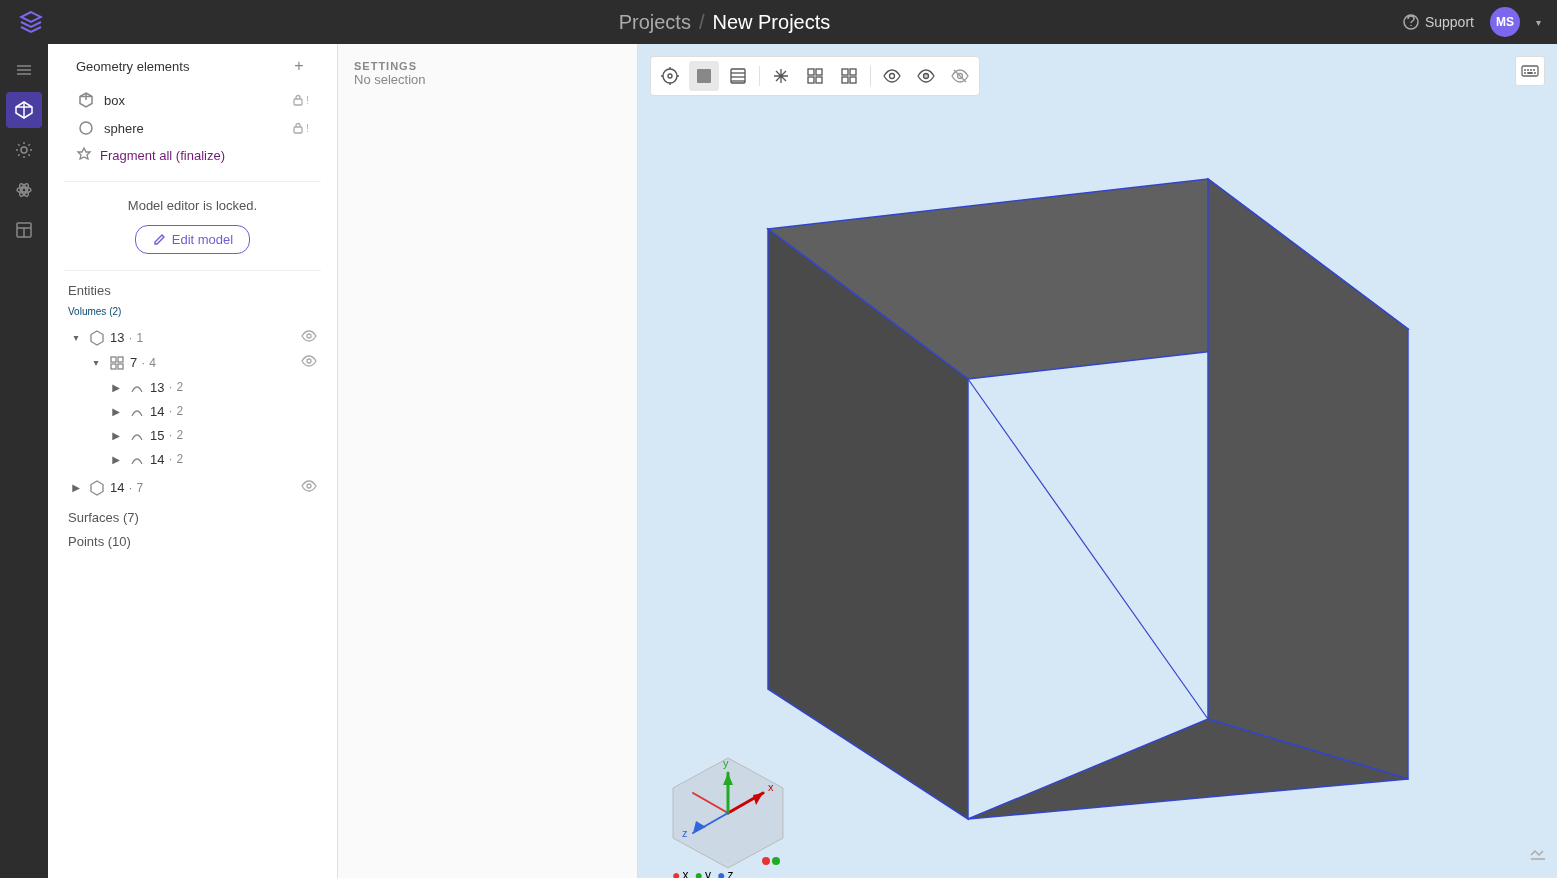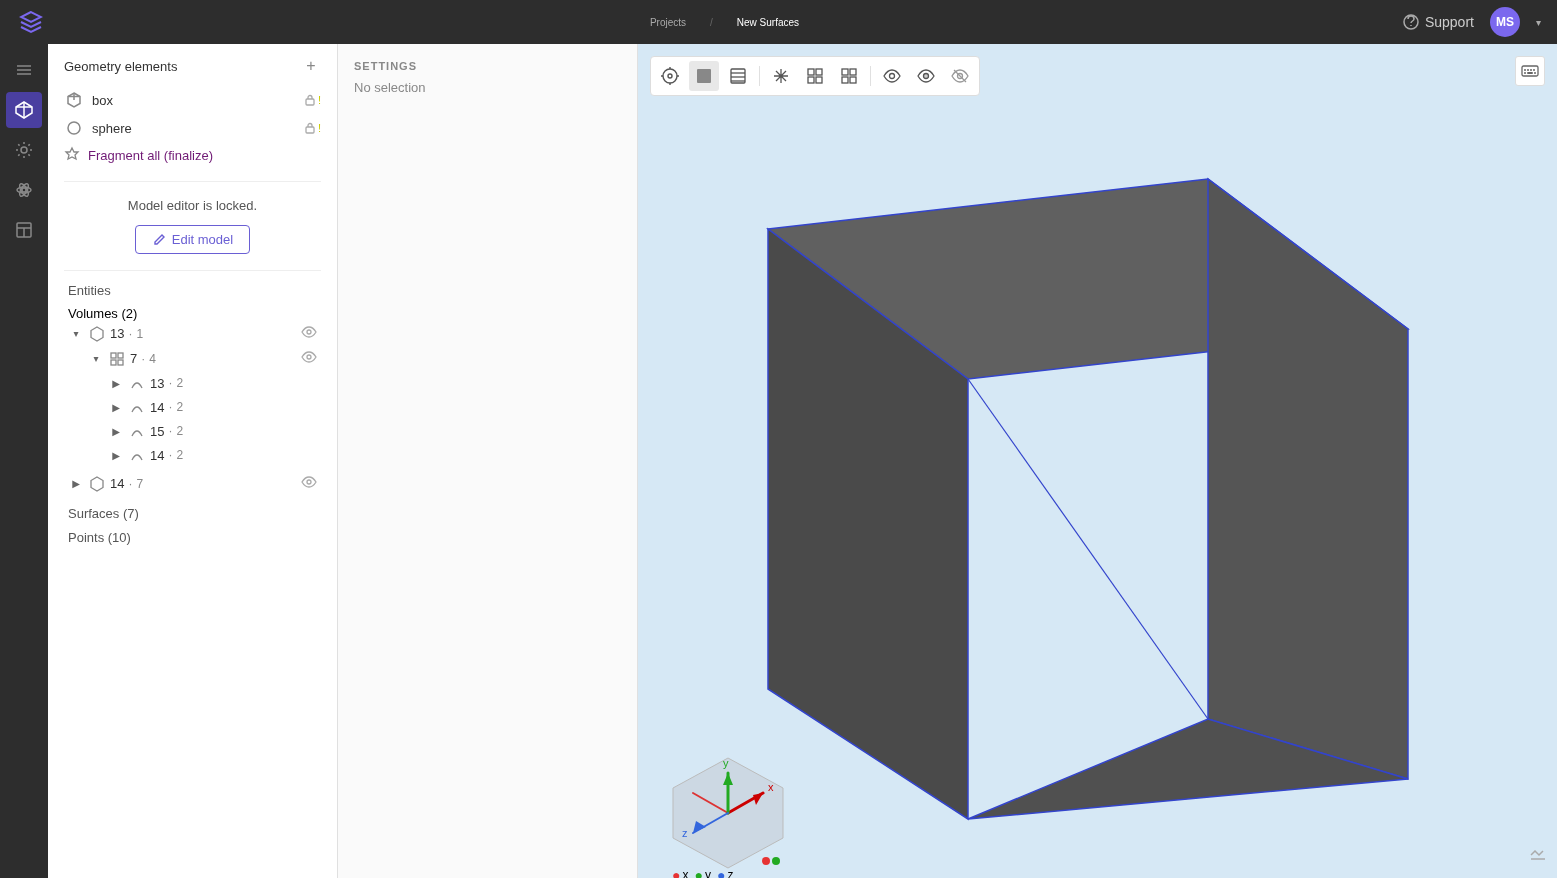--- a/index.html
+++ b/index.html
@@ -2,80 +2,80 @@
 <html><head>
   <meta charset="utf-8">
   <style>
     * { box-sizing: border-box; margin: 0; padding: 0; }
     body { font-family: -apple-system, BlinkMacSystemFont, 'Segoe UI', sans-serif; background: #f0f0f0; width: 1557px; height: 878px; overflow: hidden; display: flex; flex-direction: column; }
 
     
     .header { height: 44px; background: #2d2d2d; display: flex; align-items: center; justify-content: space-between; padding: 0 16px; flex-shrink: 0; }
     .header-logo { width: 30px; height: 30px; display: flex; align-items: center; justify-content: center; }
     .header-logo svg { width: 24px; height: 24px; }
-    .header-breadcrumb { display: flex; align-items: center; gap: 24px; color: #aaa; font-size: 10px; }
+    .header-breadcrumb { display: flex; align-items: center; gap: 8px; color: #aaa; font-size: 20px; }
     .header-breadcrumb .sep { color: #666; }
     .header-breadcrumb .current { color: #fff; }
     .header-right { display: flex; align-items: center; gap: 16px; }
     .support-btn { display: flex; align-items: center; gap: 6px; color: #ccc; font-size: 14px; cursor: pointer; background: none; border: none; }
     .user-avatar { width: 30px; height: 30px; background: #7b68ee; border-radius: 50%; display: flex; align-items: center; justify-content: center; color: #fff; font-size: 12px; font-weight: 600; cursor: pointer; }
     .chevron-down { color: #aaa; font-size: 10px; }
 
     
     .main { display: flex; flex: 1; overflow: hidden; }
 
     
     .icon-bar { width: 48px; background: #2d2d2d; display: flex; flex-direction: column; align-items: center; padding-top: 8px; gap: 4px; flex-shrink: 0; }
     .icon-bar-item { width: 36px; height: 36px; display: flex; align-items: center; justify-content: center; border-radius: 4px; cursor: pointer; color: #888; font-size: 18px; }
     .icon-bar-item.active { background: #4a3fa0; color: #fff; }
 
     
     .left-panel { width: 290px; background: #fff; border-right: 1px solid #e0e0e0; display: flex; flex-direction: column; overflow-y: auto; flex-shrink: 0; }
-    .panel-section { padding: 12px 16px; }
+    .panel-section { padding: 12px 28px; }
     .panel-header { display: flex; align-items: center; justify-content: space-between; margin-bottom: 10px; }
     .panel-title { font-size: 13px; font-weight: 500; color: #333; }
     .add-btn { width: 20px; height: 20px; display: flex; align-items: center; justify-content: center; color: #888; cursor: pointer; font-size: 16px; }
     .geo-item { display: flex; align-items: center; justify-content: space-between; padding: 4px 0; }
     .geo-item-left { display: flex; align-items: center; gap: 8px; }
     .geo-icon { width: 20px; height: 20px; display: flex; align-items: center; justify-content: center; color: #888; font-size: 14px; }
     .geo-label { font-size: 13px; color: #333; }
     .geo-lock { display: flex; align-items: center; gap: 2px; color: #888; font-size: 11px; }
     .fragment-item { display: flex; align-items: center; gap: 8px; padding: 4px 0; cursor: pointer; }
     .fragment-icon { color: #888; font-size: 14px; }
     .fragment-label { font-size: 13px; color: #701a75; }
 
     .divider { height: 1px; background: #eee; margin: 0 16px; }
 
     .locked-section { padding: 16px; display: flex; flex-direction: column; align-items: center; gap: 12px; }
     .locked-text { font-size: 13px; color: #555; }
-    .edit-model-btn { display: flex; align-items: center; gap: 6px; padding: 6px 16px; border: 1px solid #6a5fd4; border-radius: 4px; color: #6a5fd4; font-size: 13px; background: none; cursor: pointer; }
+    .edit-model-btn { display: flex; align-items: center; gap: 6px; padding: 6px 16px; border: 1px solid #6a5fd4; border-radius: 13px; color: #6a5fd4; font-size: 13px; background: none; cursor: pointer; }
 
     .entities-section { padding: 12px 20px; }
     .entities-title { font-size: 13px; color: #555; margin-bottom: 8px; }
-    .volumes-title { font-size: 13px; color: #000000; }
+    .volumes-title { font-size: 10px; color: #0c4a6e; margin-bottom: 8px; }
     
     .tree-item { display: flex; align-items: center; justify-content: space-between; padding: 3px 0; }
     .tree-item-left { display: flex; align-items: center; gap: 4px; }
     .tree-chevron { width: 16px; height: 16px; display: flex; align-items: center; justify-content: center; cursor: pointer; color: #666; font-size: 10px; }
     .tree-chevron.down { transform: rotate(0deg); }
     .tree-chevron.right { }
     .tree-icon { width: 18px; height: 18px; display: flex; align-items: center; justify-content: center; color: #666; font-size: 13px; }
     .tree-label { font-size: 13px; color: #333; }
     .tree-dot { color: #888; font-size: 12px; }
     .tree-sub { color: #888; font-size: 12px; }
     .eye-icon { color: #aaa; font-size: 14px; cursor: pointer; }
     
     .indent-1 { padding-left: 20px; }
     .indent-2 { padding-left: 40px; }
 
     .sub-section-title { font-size: 13px; color: #555; padding: 6px 16px 3px; }
 
     
     .settings-panel { width: 300px; background: #fafafa; border-right: 1px solid #e0e0e0; padding: 16px; flex-shrink: 0; }
-    .settings-title { font-size: 11px; font-weight: 600; color: #888; letter-spacing: 1px; text-transform: uppercase; margin-bottom: 8px; }
+    .settings-title { font-size: 11px; font-weight: 600; color: #888; letter-spacing: 1px; text-transform: uppercase; margin-bottom: 0; }
     .no-selection { font-size: 13px; color: #888; }
 
     
     .viewport { flex: 1; background: #d6e8f5; position: relative; overflow: hidden; }
     
     
     .viewport-toolbar { position: absolute; top: 12px; left: 12px; display: flex; align-items: center; gap: 4px; background: #fff; border: 1px solid #ddd; border-radius: 4px; padding: 4px; }
     .toolbar-btn { width: 30px; height: 30px; display: flex; align-items: center; justify-content: center; border-radius: 3px; cursor: pointer; color: #555; font-size: 16px; background: none; border: none; }
     .toolbar-btn.active { background: #e8e8e8; }
     .toolbar-sep { width: 1px; height: 20px; background: #e0e0e0; margin: 0 2px; }
@@ -95,21 +95,21 @@
   <div class="header-logo">
     <svg viewBox="0 0 24 24" fill="none" stroke="#7b68ee" stroke-width="2">
       <path d="M12 2L2 7l10 5 10-5-10-5z"></path>
       <path d="M2 17l10 5 10-5"></path>
       <path d="M2 12l10 5 10-5"></path>
     </svg>
   </div>
   <div class="header-breadcrumb">
     <span>Projects</span>
     <span class="sep">/</span>
-    <span class="current">New Surfaces</span>
+    <span class="current">New Projects</span>
   </div>
   <div class="header-right">
     <button class="support-btn">
       <svg width="16" height="16" viewBox="0 0 16 16" fill="none" stroke="#aaa" stroke-width="1.5">
         <circle cx="8" cy="8" r="7"></circle>
         <path d="M8 12v-1M8 9c0-2 3-2 3-4a3 3 0 00-6 0"></path>
       </svg>
       <span>Support</span>
     </button>
     <div class="user-avatar">

